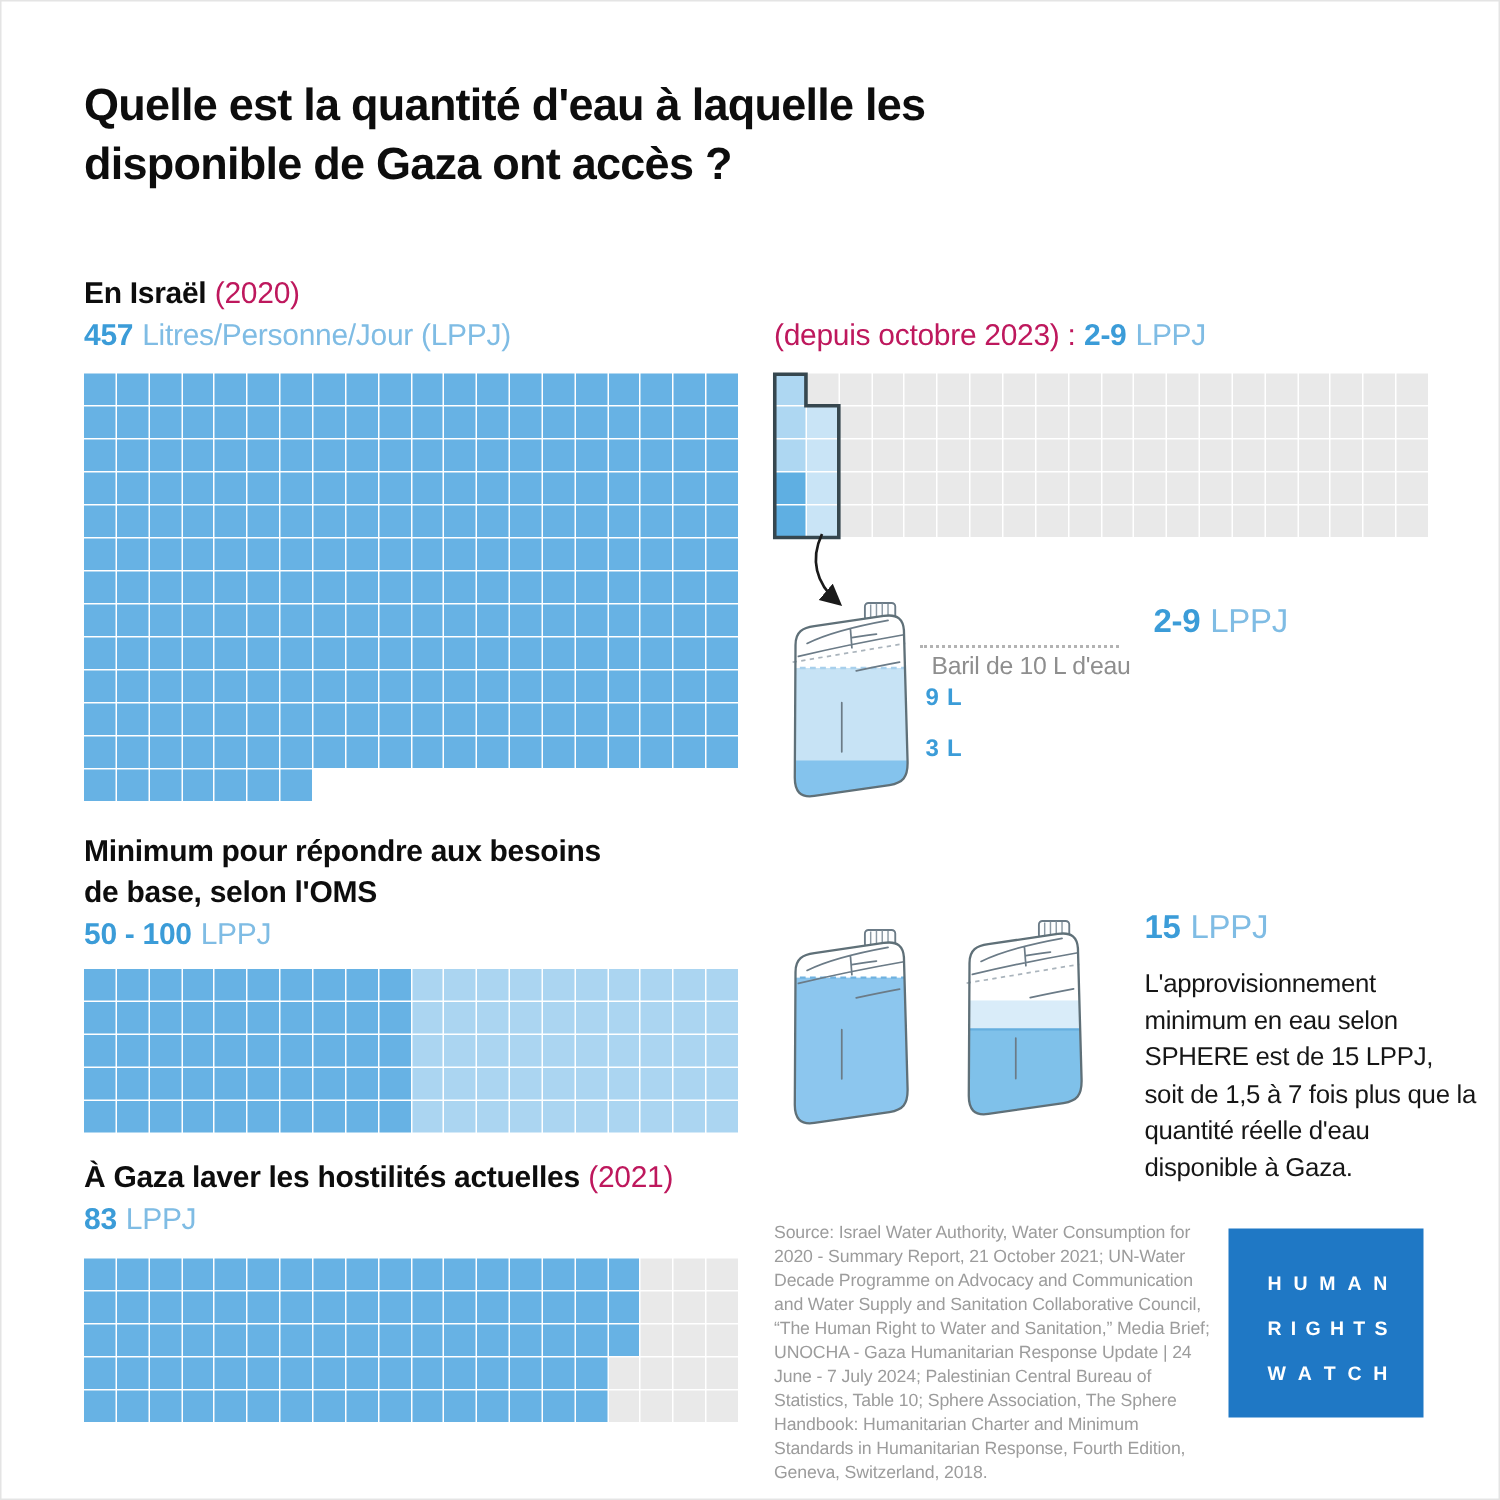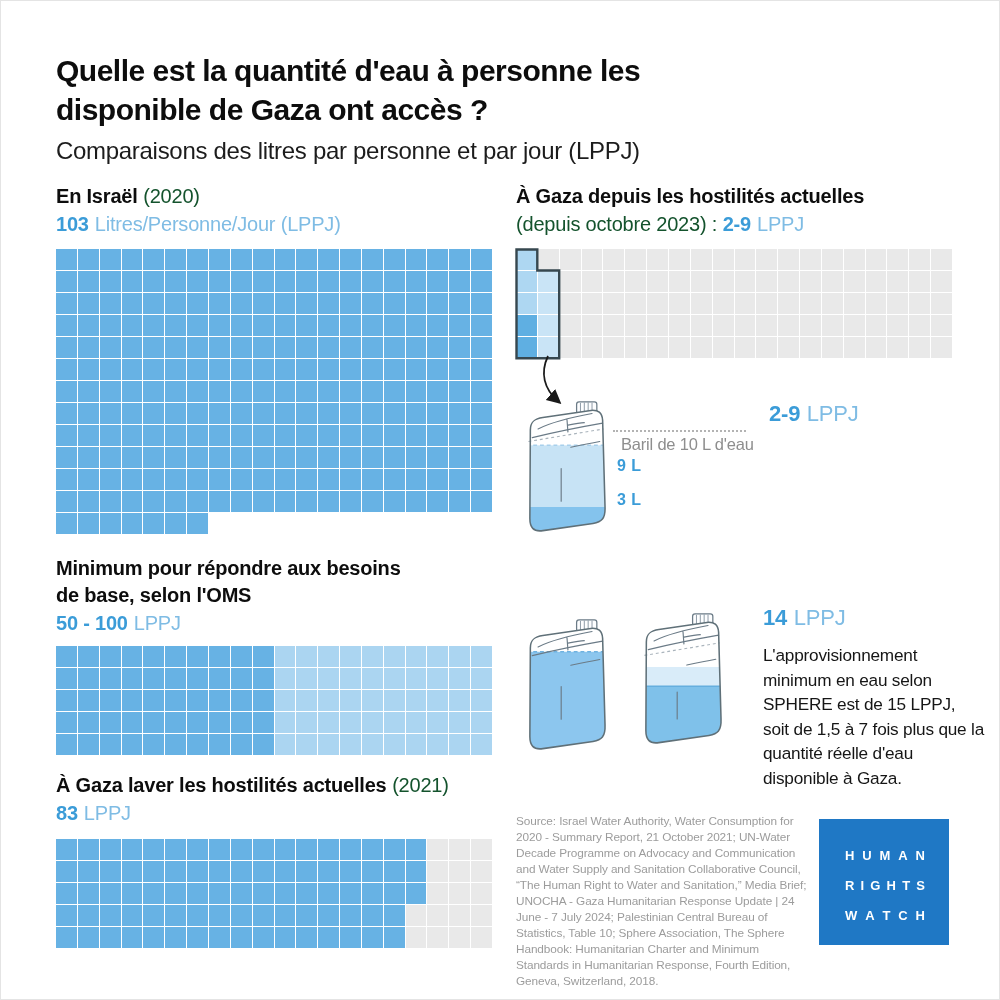--- a/index.html
+++ b/index.html
@@ -8,21 +8,21 @@
     font-family:"Liberation Sans",sans-serif;color:#111;overflow:hidden;
     border:1px solid #e4e4e4;box-sizing:border-box;
   }
   .abs{position:absolute;}
   
   .title{left:55px;top:50px;font-size:30px;line-height:1.3;font-weight:700;letter-spacing:-0.5px;color:#0d0d0d;}
   .subtitle{left:55px;top:136px;font-size:24px;font-weight:400;color:#1c1c1c;letter-spacing:-0.3px;}
   .sec-line{font-size:20px;letter-spacing:-0.2px;white-space:nowrap;}
   .b{font-weight:700;color:#0d0d0d;}
   .b.sp{margin-right:0.28em;}
-  .reg{font-weight:400;color:#14532d;}
+  .reg{font-weight:400;color:#be185d;}
   .num{font-weight:700;color:#3b9cd8;margin-right:0.3em;}
   .unit{font-weight:400;color:#7fbce4;}
   
   .waffle{display:grid;grid-template-columns:repeat(20,1fr);grid-auto-rows:21px;gap:1px;width:436px;}
   .cell{width:100%;height:100%;}
   
   .callout-head{font-size:22px;letter-spacing:-0.2px;white-space:nowrap;}
   .body-text{font-size:17.2px;line-height:1.43;color:#161616;letter-spacing:-0.2px;}
   .body-text b{color:#0d0d0d;}
   .gray-label{font-size:16.5px;color:#8e8e8e;letter-spacing:-0.2px;white-space:nowrap;}
@@ -32,30 +32,29 @@
   .source{left:515px;top:812px;width:296px;font-size:11.8px;line-height:1.36;color:#9c9c9c;letter-spacing:-0.1px;}
   .logo{left:818px;top:818px;width:130px;height:126px;background:#1f78c5;box-sizing:border-box;padding:29px 24px 0 26px;}
   .logo-line{display:flex;justify-content:space-between;color:#fff;font-size:13px;font-weight:700;height:30px;line-height:16px;}
 </style>
 </head>
 <body>
 
 <div class="canvas">
 
   <h1 class="abs title" style="margin:0;">
-    <span>Quelle est la quantité d'eau à personne les</span><br>
+    <span>Quelle est la quantité d'eau à laquelle les</span><br>
     <span>disponible de Gaza ont accès ?</span>
   </h1>
-  <div class="abs subtitle">Comparaisons des litres par personne et par jour (LPPJ)</div>
 
   <div class="abs sec-line" style="left:55px;top:184px;">
     <span class="b sp">En Israël</span><span class="reg">(2020)</span>
   </div>
   <div class="abs sec-line" style="left:55px;top:212px;">
-    <span class="num">103</span><span class="unit">Litres/Personne/Jour (LPPJ)</span>
+    <span class="num">457</span><span class="unit">Litres/Personne/Jour (LPPJ)</span>
   </div>
   <div class="abs waffle" style="left:55px;top:248px;">
       <div class="cell" style="background: rgb(103, 178, 228);"></div>
       <div class="cell" style="background: rgb(103, 178, 228);"></div>
       <div class="cell" style="background: rgb(103, 178, 228);"></div>
       <div class="cell" style="background: rgb(103, 178, 228);"></div>
       <div class="cell" style="background: rgb(103, 178, 228);"></div>
       <div class="cell" style="background: rgb(103, 178, 228);"></div>
       <div class="cell" style="background: rgb(103, 178, 228);"></div>
       <div class="cell" style="background: rgb(103, 178, 228);"></div>
@@ -523,21 +522,20 @@
       <div class="cell" style="background: rgb(103, 178, 228);"></div>
       <div class="cell" style="background: rgb(103, 178, 228);"></div>
       <div class="cell" style="background: rgb(103, 178, 228);"></div>
       <div class="cell" style="background: rgb(103, 178, 228);"></div>
       <div class="cell" style="background: rgb(233, 233, 233);"></div>
       <div class="cell" style="background: rgb(233, 233, 233);"></div>
       <div class="cell" style="background: rgb(233, 233, 233);"></div>
       <div class="cell" style="background: rgb(233, 233, 233);"></div>
     </div>
 
-  <div class="abs sec-line b" style="left:515px;top:184px;">À Gaza depuis les hostilités actuelles</div>
   <div class="abs sec-line" style="left:515px;top:212px;">
     <span class="reg" style="margin-right:0.28em;">(depuis octobre 2023) :</span><span class="num">2-9</span><span class="unit">LPPJ</span>
   </div>
   <div class="abs waffle" style="left:515px;top:248px;">
       <div class="cell" style="background: rgb(174, 215, 242);"></div>
       <div class="cell" style="background: rgb(233, 233, 233);"></div>
       <div class="cell" style="background: rgb(233, 233, 233);"></div>
       <div class="cell" style="background: rgb(233, 233, 233);"></div>
       <div class="cell" style="background: rgb(233, 233, 233);"></div>
       <div class="cell" style="background: rgb(233, 233, 233);"></div>
@@ -713,21 +711,21 @@
       <rect x="0" y="58" width="110" height="20" fill="#d9ecf9"></rect>
       <rect x="0" y="78" width="110" height="64" fill="#7fc1ea"></rect>
       <path d="M0,78 H110" stroke="#65aede" stroke-width="1.4" fill="none"></path>
     </g>
     <path d="M16,46 L94,33" stroke="#aab4bc" stroke-width="1.2" stroke-dasharray="3 3" fill="none"></path>
     <path d="M26,31 C40,24 60,19 82,15 M20,40 C45,34 70,29 93,25 M56,21 L57,34 M57,27 C63,26 69,25 74,24.5 M60,56 C72,53.5 82,51.5 90,50 M50,84 L50,112" fill="none" stroke="#6b7b87" stroke-width="1.2" stroke-linecap="round"></path>
     <path d="M18,32 C18,23 23,20 31,19 L79,12 C89,10.5 92.5,14.5 93,22 L95.5,112 C96,124 92,127.5 83,129 L31,136.5 C21,138 17.5,133 17.5,124 Z" fill="none" stroke="#5f7078" stroke-width="1.6"></path>
   </svg>
 
   <div class="abs callout-head" style="left:762px;top:604px;">
-    <span class="num">14</span><span class="unit">LPPJ</span>
+    <span class="num">15</span><span class="unit">LPPJ</span>
   </div>
   <div class="abs body-text" style="left:762px;top:642px;width:222px;">L'approvisionnement minimum en eau selon SPHERE est de 15 LPPJ, soit de 1,5 à 7 fois plus que la quantité réelle d'eau disponible à Gaza.</div>
 
   <div class="abs source">Source: Israel Water Authority, Water Consumption for 2020 - Summary Report, 21 October 2021; UN-Water Decade Programme on Advocacy and Communication and Water Supply and Sanitation Collaborative Council, “The Human Right to Water and Sanitation,” Media Brief; UNOCHA - Gaza Humanitarian Response Update | 24 June - 7 July 2024; Palestinian Central Bureau of Statistics, Table 10; Sphere Association, The Sphere Handbook: Humanitarian Charter and Minimum Standards in Humanitarian Response, Fourth Edition, Geneva, Switzerland, 2018.</div>
   <div class="abs logo">
     <div class="logo-line">
         <span>H</span>
         <span>U</span>
         <span>M</span>
         <span>A</span>

